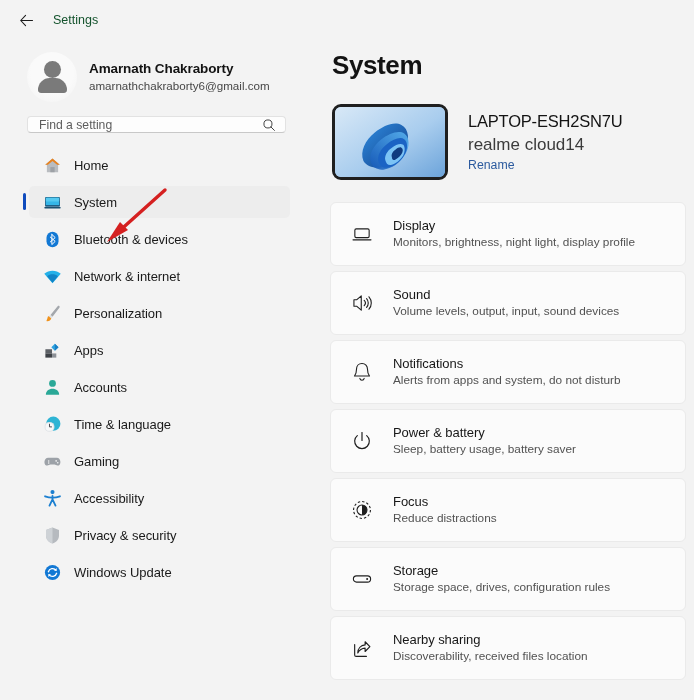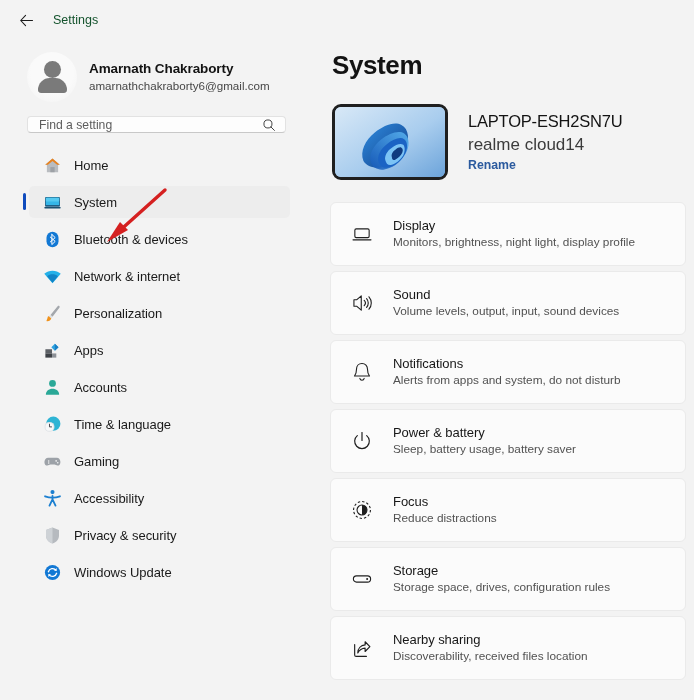--- a/index.html
+++ b/index.html
@@ -78,21 +78,21 @@
   .device { display: flex; align-items: center; gap: 20px; margin-top: 23px; padding-left: 2px; }
   .device-thumb {
     width: 116px; height: 76px; flex: none;
     border: 3px solid #1f1f1f; border-radius: 9px;
     overflow: hidden; position: relative;
     background: linear-gradient(150deg, #cfe3f5 0%, #a9cbec 45%, #7fb0e0 100%);
   }
   .device-thumb svg { position: absolute; inset: 0; width: 100%; height: 100%; }
   .device-name { font-size: 16.5px; font-weight: normal; color: #131313; letter-spacing: -.2px; line-height: 1.3; }
   .device-model { font-size: 17px; color: #3b3b3b; margin-top: 3px; }
-  .device-rename { font-size: 12.3px; color: #2b5a9e; margin-top: 3px; display: inline-block; cursor: pointer; font-weight: bold; }
+  .device-rename { font-size: 12.3px; color: #2b5a9e; margin-top: 3px; display: inline-block; cursor: pointer; }
 
   .cards { margin-top: 22px; padding-right: 8px; }
   .card {
     background: #fbfbfb;
     border: 1px solid #eaeaea;
     border-radius: 6px;
     height: 64px; margin-bottom: 5px;
     display: flex; align-items: center; gap: 20px;
     padding-left: 20px; cursor: pointer;
   }

